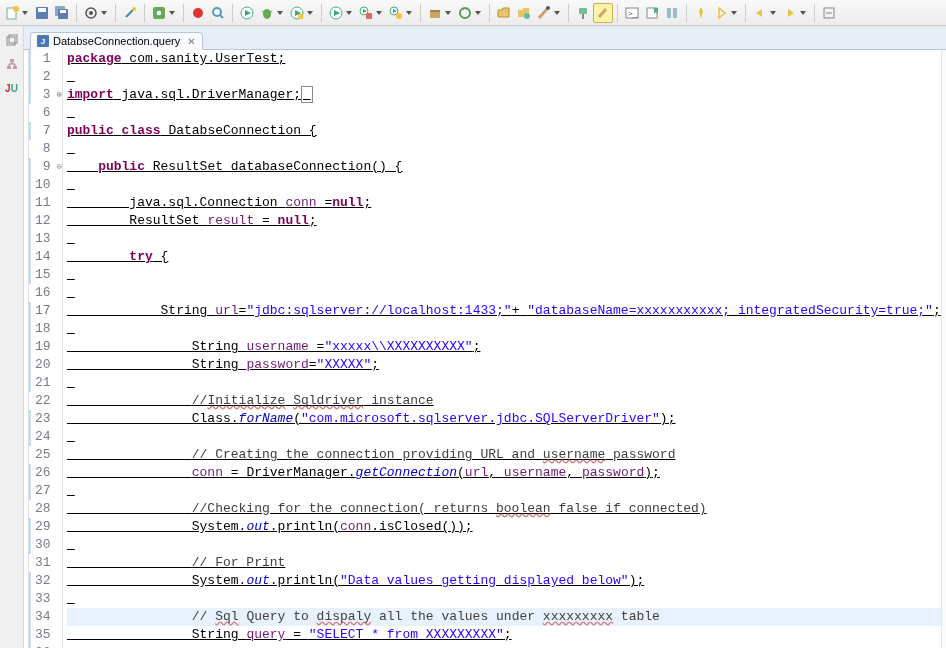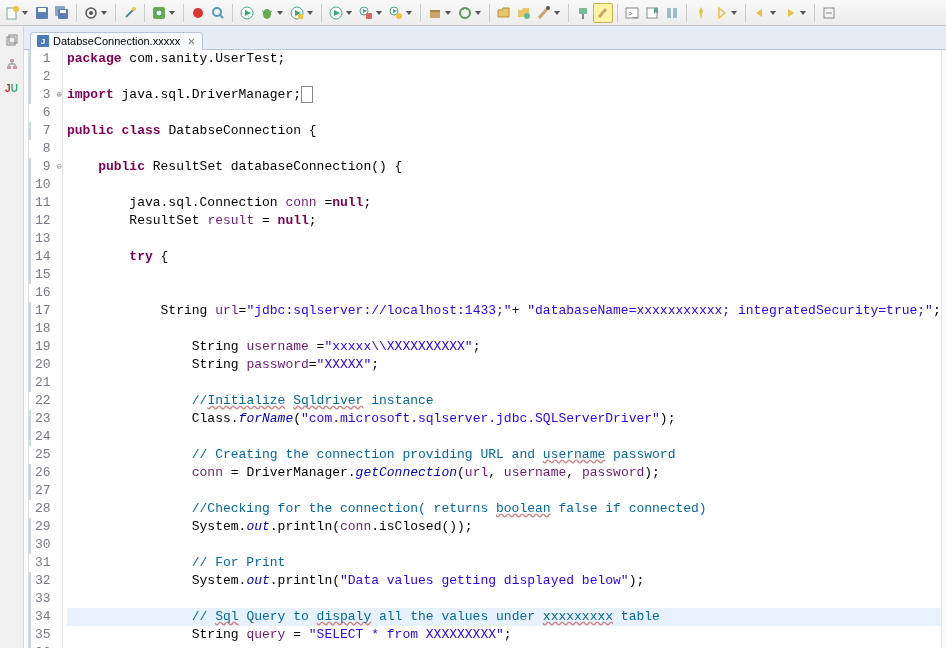--- a/index.html
+++ b/index.html
@@ -64,24 +64,24 @@
   .tab .file-ic {
     width:12px;height:12px;background:#4a7ab5;border-radius:1px;display:flex;align-items:center;justify-content:center;color:#fff;font-size:8px;font-weight:bold;
   }
   .tab .close { font-size:10px; color:#7a7a7a; margin-left:3px;}
   .code-wrap {
     flex:1; display:flex; font-family:Consolas,"Courier New",monospace; font-size:13px; overflow:auto; background:#fff;
   }
   .gutter-ann { width:14px; background:#fff; border-right:1px solid #e0e0e0;}
   .gutter-nums { text-align:right; color:#7a7a8a; padding:0 6px 0 4px; user-select:none; white-space:pre; line-height:18px;}
   .gutter-fold { width:12px; border-right:1px solid #e0e0e0; line-height:18px; white-space:pre; font-size:9px; color:#888; text-align:center;}
-  .code { white-space:pre; line-height:18px; padding-left:4px; flex:1;}
+  .code { white-space:pre; line-height:18px; padding-left:4px; flex:1;text-decoration:underline;}
   .kw { color:#7f0055; font-weight:bold; }
   .str { color:#2a00ff; }
-  .com { color:#0369a1; }
+  .com { color:#404040; }
   .fld { color:#701a75; }
   .fldit { color:#0000c0; font-style:italic; }
   .wavy { text-decoration: underline wavy #d08080; text-decoration-skip-ink: none;}
   .hl-line { background:#e8f2fe; display:inline-block; width:100%; }
   .boxed { border:1px solid #888; padding:0 1px;}
   .change-left {
     width:5px; background:#fff;
   }
   .change-left .mark { height:18px; }
   .change-left .blue { background:#c4d9f1; }
@@ -301,21 +301,21 @@
     <div class="rail-icon" style="color:#4a8;">
         <span style="color:#b33">J</span>
         <span style="color:#3a7">U</span>
       </div>
   </div>
 
   <div class="editor-area">
     <div class="tab-strip">
       <div class="tab">
         <span class="file-ic">J</span>
-        <span>DatabseConnection.xxxxx</span>
+        <span>DatabseConnection.query</span>
         <span class="close">✕</span>
       </div>
     </div>
 
     <div class="code-wrap">
       <div class="gutter-ann"></div>
       <div class="change-left" id="changebar">
           <div class="mark blue"></div>
           <div class="mark blue"></div>
           <div class="mark blue"></div>

